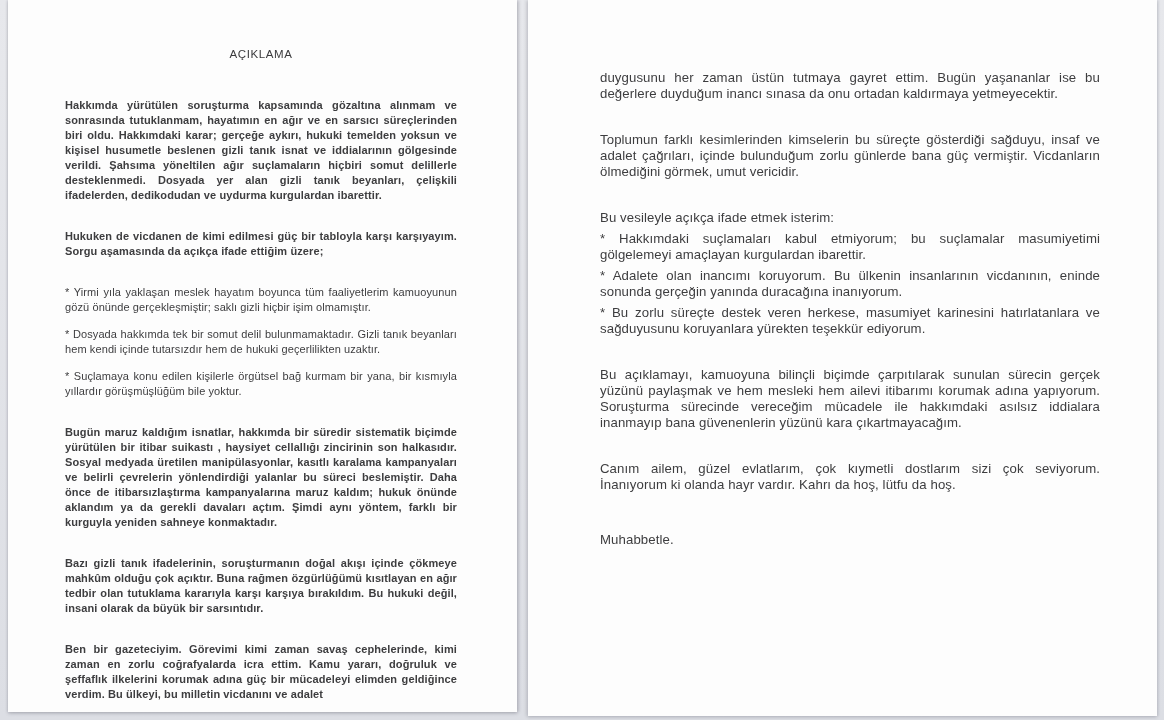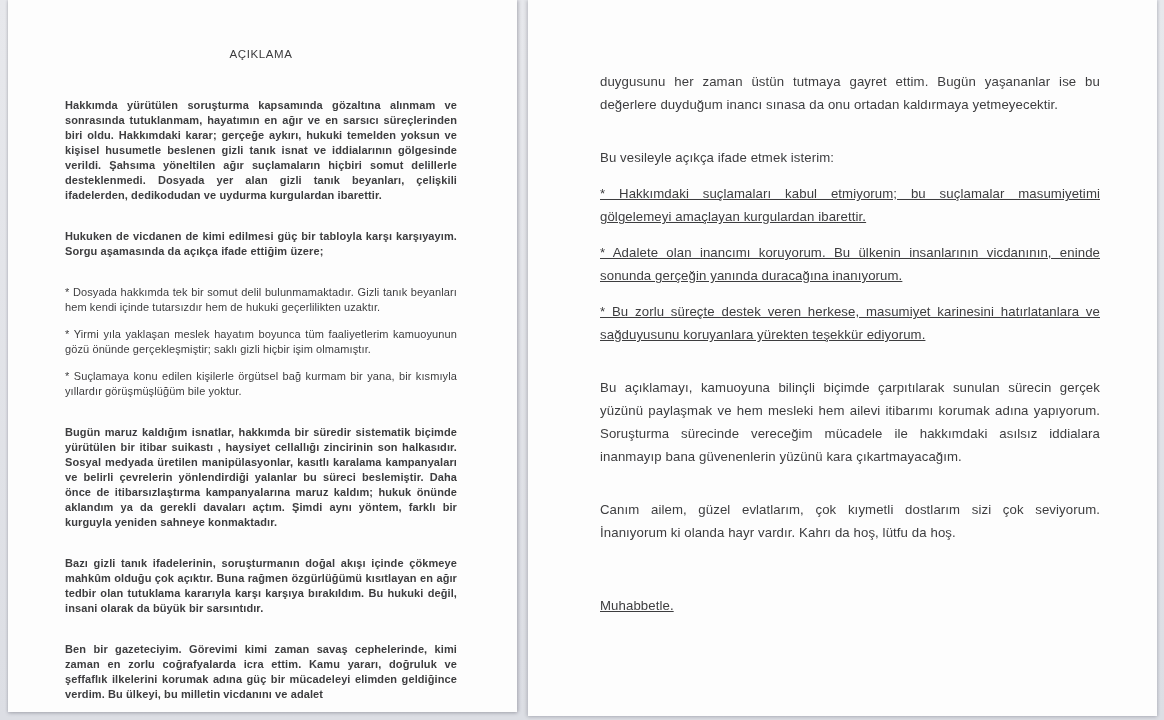--- a/index.html
+++ b/index.html
@@ -48,51 +48,52 @@
     margin: 0;
     text-align: justify;
   }
   .page-left .blocks p {
     font-size: 11px;
     line-height: 15px;
     letter-spacing: .1px;
   }
   .page-right .blocks p {
     font-size: 13.2px;
-    line-height: 23px;
+    line-height: 16px;
     letter-spacing: .1px;
   }
   .page-left .b-para   { margin-top: 26px; font-weight: bold; }
   .page-left .b-bullet { margin-top: 26px; }
   .page-left .b-bullet + .b-bullet { margin-top: 12px; }
   .page-right .b-para   { margin-top: 30px; }
-  .page-right .b-bullet { margin-top: 13px; text-decoration: underline; }
-  .page-right .b-line   { margin-top: 50px; text-align: left; text-decoration: underline; }
+  .page-right .b-bullet { margin-top: 5px; }
+  .page-right .b-line   { margin-top: 39px; text-align: left; }
   .blocks > p:first-child { margin-top: 0 !important; }
 </style>
 </head>
 <body>
 
 <div class="stage">
   <div class="page page-left">
     <h1 class="page-title">AÇIKLAMA</h1>
     <div class="blocks" id="left-blocks">
         <p class="b-para">Hakkımda yürütülen soruşturma kapsamında gözaltına alınmam ve sonrasında tutuklanmam, hayatımın en ağır ve en sarsıcı süreçlerinden biri oldu. Hakkımdaki karar; gerçeğe aykırı, hukuki temelden yoksun ve kişisel husumetle beslenen gizli tanık isnat ve iddialarının gölgesinde verildi. Şahsıma yöneltilen ağır suçlamaların hiçbiri somut delillerle desteklenmedi. Dosyada yer alan gizli tanık beyanları, çelişkili ifadelerden, dedikodudan ve uydurma kurgulardan ibarettir.</p>
         <p class="b-para">Hukuken de vicdanen de kimi edilmesi güç bir tabloyla karşı karşıyayım. Sorgu aşamasında da açıkça ifade ettiğim üzere;</p>
+        <p class="b-bullet">* Yirmi yıla yaklaşan meslek hayatım boyunca tüm faaliyetlerim kamuoyunun gözü önünde gerçekleşmiştir; saklı gizli hiçbir işim olmamıştır.</p>
         <p class="b-bullet">* Dosyada hakkımda tek bir somut delil bulunmamaktadır. Gizli tanık beyanları hem kendi içinde tutarsızdır hem de hukuki geçerlilikten uzaktır.</p>
-        <p class="b-bullet">* Yirmi yıla yaklaşan meslek hayatım boyunca tüm faaliyetlerim kamuoyunun gözü önünde gerçekleşmiştir; saklı gizli hiçbir işim olmamıştır.</p>
         <p class="b-bullet">* Suçlamaya konu edilen kişilerle örgütsel bağ kurmam bir yana, bir kısmıyla yıllardır görüşmüşlüğüm bile yoktur.</p>
         <p class="b-para">Bugün maruz kaldığım isnatlar, hakkımda bir süredir sistematik biçimde yürütülen bir itibar suikastı , haysiyet cellallığı zincirinin son halkasıdır. Sosyal medyada üretilen manipülasyonlar, kasıtlı karalama kampanyaları ve belirli çevrelerin yönlendirdiği yalanlar bu süreci beslemiştir. Daha önce de itibarsızlaştırma kampanyalarına maruz kaldım; hukuk önünde aklandım ya da gerekli davaları açtım. Şimdi aynı yöntem, farklı bir kurguyla yeniden sahneye konmaktadır.</p>
         <p class="b-para">Bazı gizli tanık ifadelerinin, soruşturmanın doğal akışı içinde çökmeye mahkûm olduğu çok açıktır. Buna rağmen özgürlüğümü kısıtlayan en ağır tedbir olan tutuklama kararıyla karşı karşıya bırakıldım. Bu hukuki değil, insani olarak da büyük bir sarsıntıdır.</p>
         <p class="b-para">Ben bir gazeteciyim. Görevimi kimi zaman savaş cephelerinde, kimi zaman en zorlu coğrafyalarda icra ettim. Kamu yararı, doğruluk ve şeffaflık ilkelerini korumak adına güç bir mücadeleyi elimden geldiğince verdim. Bu ülkeyi, bu milletin vicdanını ve adalet</p>
       </div>
   </div>
   <div class="page page-right">
     <div class="blocks" id="right-blocks">
         <p class="b-para">duygusunu her zaman üstün tutmaya gayret ettim. Bugün yaşananlar ise bu değerlere duyduğum inancı sınasa da onu ortadan kaldırmaya yetmeyecektir.</p>
+        <p class="b-para">Toplumun farklı kesimlerinden kimselerin bu süreçte gösterdiği sağduyu, insaf ve adalet çağrıları, içinde bulunduğum zorlu günlerde bana güç vermiştir. Vicdanların ölmediğini görmek, umut vericidir.</p>
         <p class="b-para">Bu vesileyle açıkça ifade etmek isterim:</p>
         <p class="b-bullet">* Hakkımdaki suçlamaları kabul etmiyorum; bu suçlamalar masumiyetimi gölgelemeyi amaçlayan kurgulardan ibarettir.</p>
         <p class="b-bullet">* Adalete olan inancımı koruyorum. Bu ülkenin insanlarının vicdanının, eninde sonunda gerçeğin yanında duracağına inanıyorum.</p>
         <p class="b-bullet">* Bu zorlu süreçte destek veren herkese, masumiyet karinesini hatırlatanlara ve sağduyusunu koruyanlara yürekten teşekkür ediyorum.</p>
         <p class="b-para">Bu açıklamayı, kamuoyuna bilinçli biçimde çarpıtılarak sunulan sürecin gerçek yüzünü paylaşmak ve hem mesleki hem ailevi itibarımı korumak adına yapıyorum. Soruşturma sürecinde vereceğim mücadele ile hakkımdaki asılsız iddialara inanmayıp bana güvenenlerin yüzünü kara çıkartmayacağım.</p>
         <p class="b-para">Canım ailem, güzel evlatlarım, çok kıymetli dostlarım sizi çok seviyorum. İnanıyorum ki olanda hayr vardır.  Kahrı da hoş, lütfu da hoş.</p>
         <p class="b-line">Muhabbetle.</p>
       </div>
   </div>
 </div>

